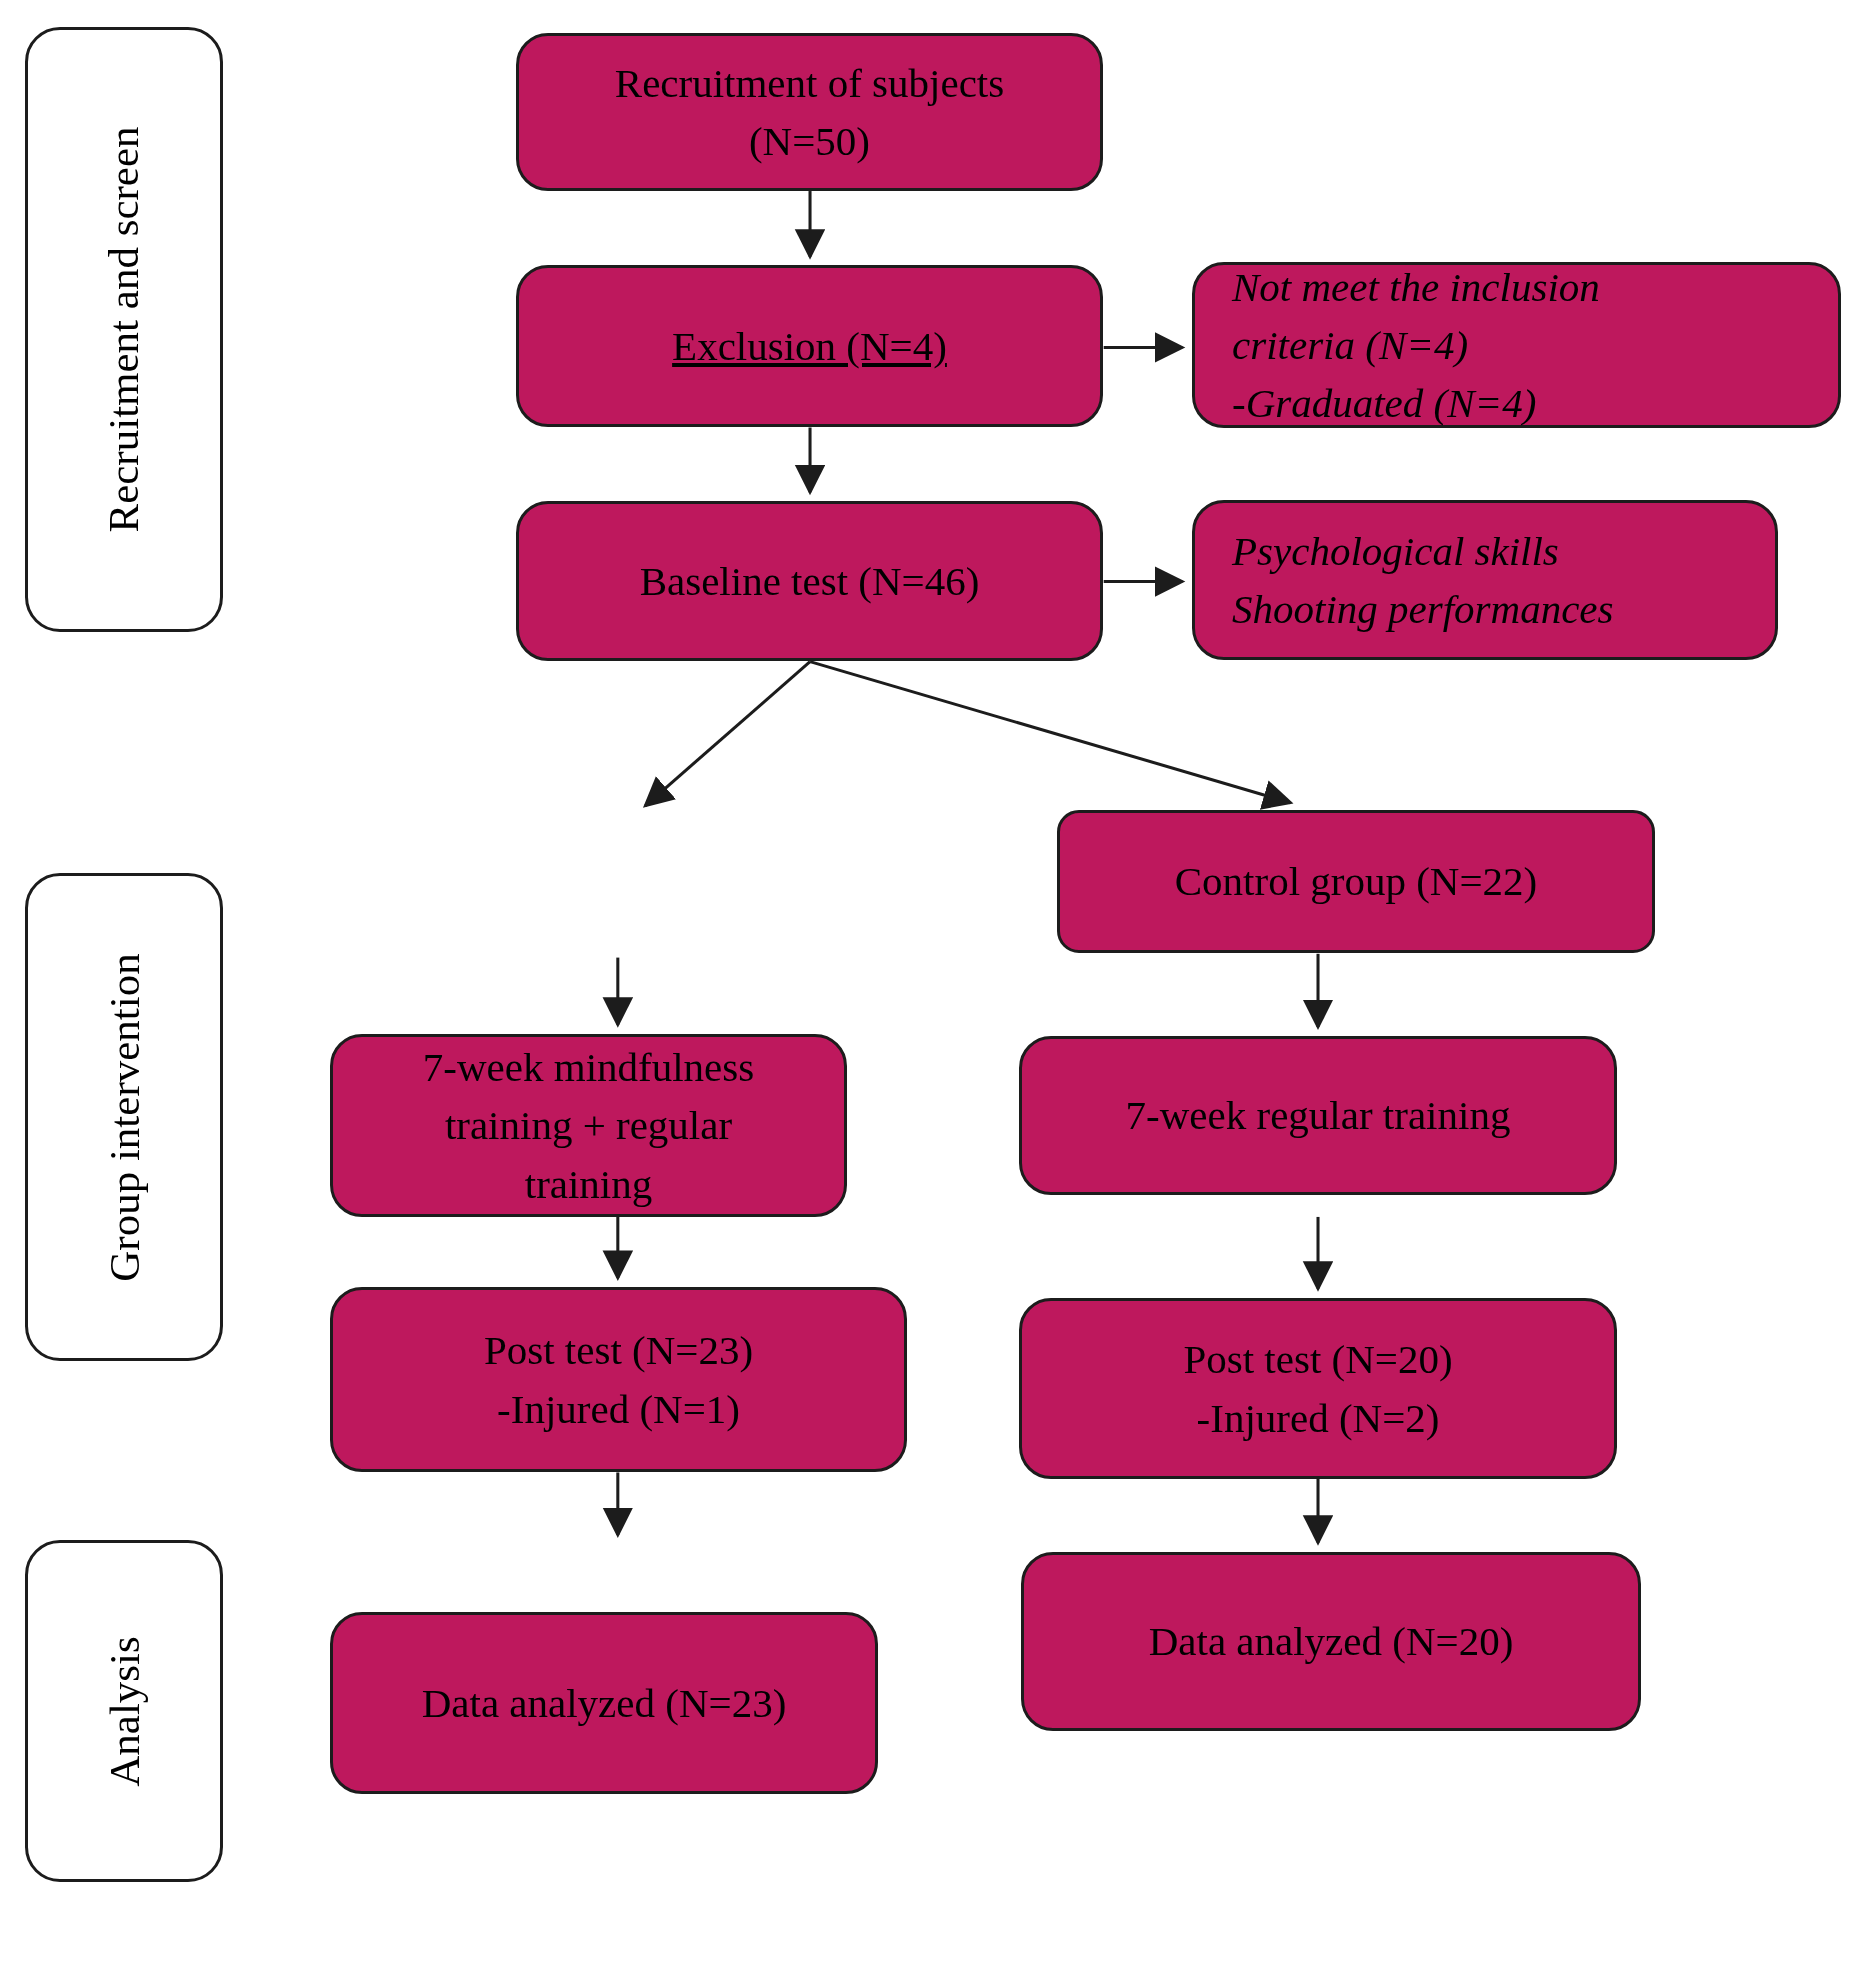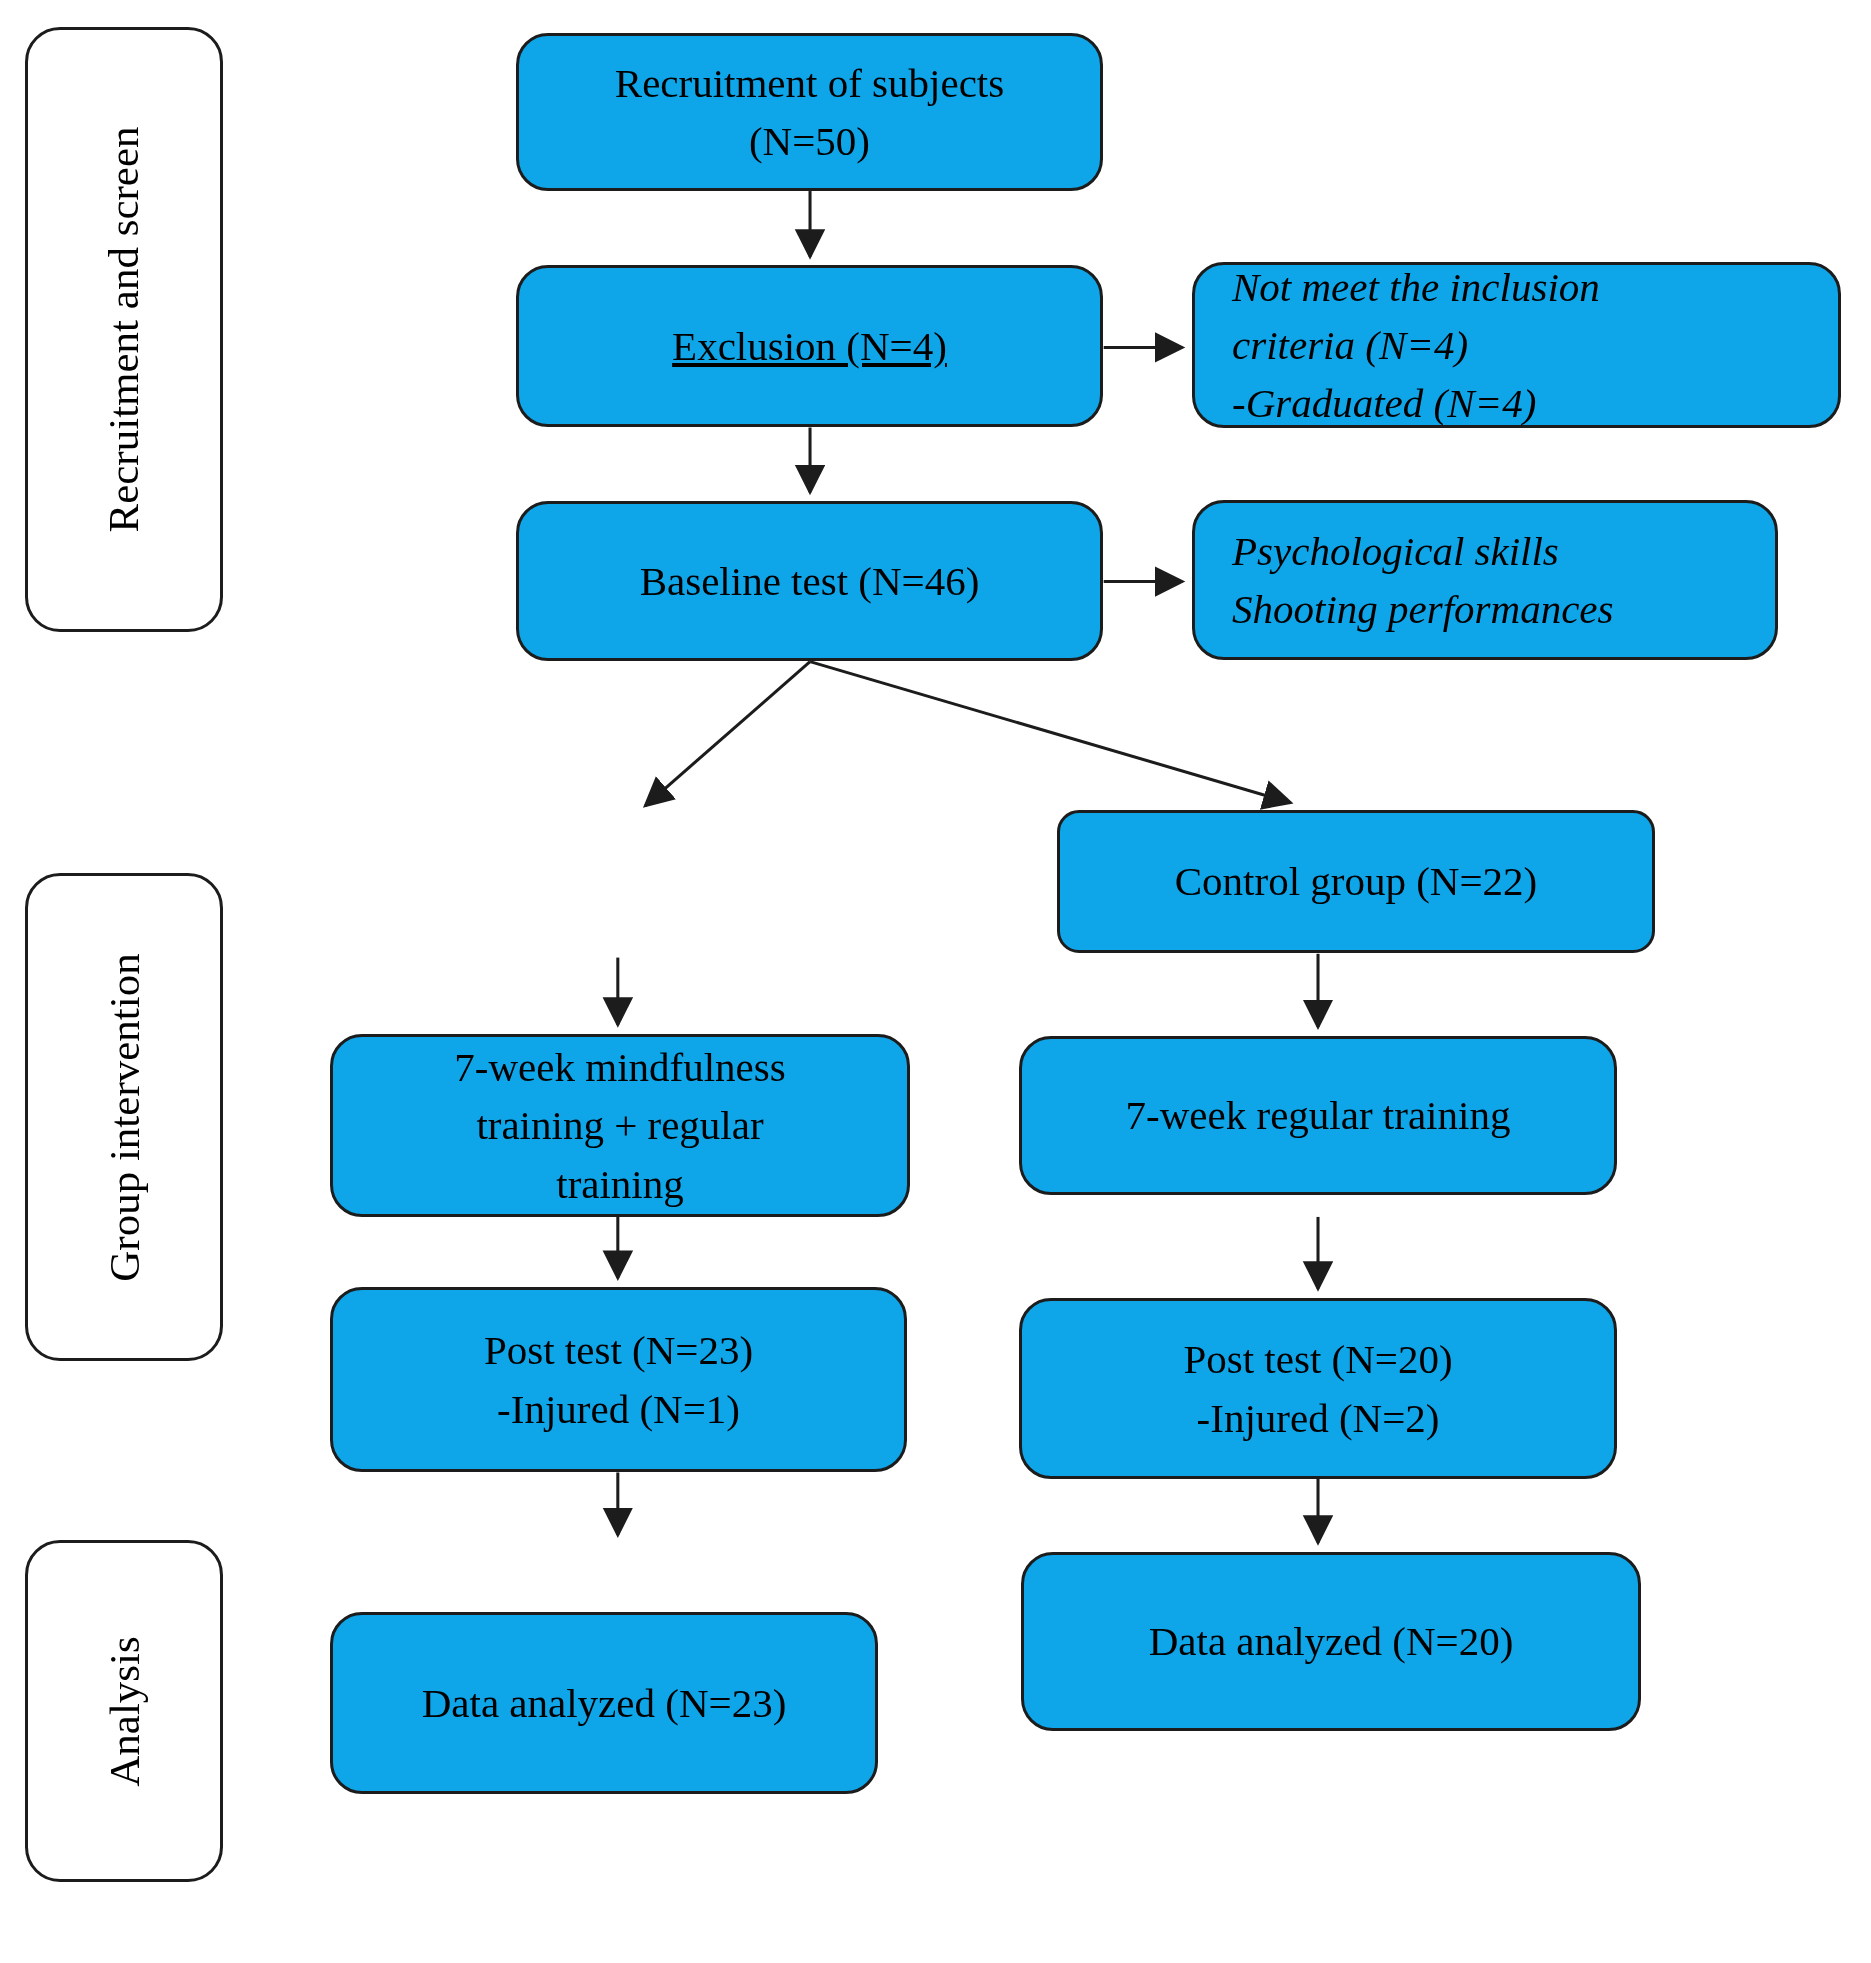--- a/index.html
+++ b/index.html
@@ -11,21 +11,21 @@
     position: relative;
     width: 1871px;
     height: 1964px;
     background: #ffffff;
     font-family: "Liberation Serif", "DejaVu Serif", serif;
     color: #000000;
   }
   .box {
     position: absolute;
     box-sizing: border-box;
-    background: #0ea5e9;
+    background: #be185d;
     border: 3.8px solid #1c1c1c;
     border-radius: 32px;
     display: flex;
     flex-direction: column;
     justify-content: center;
     align-items: center;
     text-align: center;
     font-size: 41px;
     line-height: 1.42;
     z-index: 2;
@@ -118,21 +118,21 @@
   <div class="box" style="left:516px; top:501px; width:587px; height:160px;">
     <div class="line">Baseline test (N=46)</div>
   </div>
 
   <div class="box left-align" style="left:1192px; top:500px; width:586px; height:160px;">
     <div class="line">Psychological skills</div>
     <div class="line">Shooting performances</div>
   </div>
 
 
-  <div class="box" style="left:330px; top:1034px; width:580px; height:183px;">
+  <div class="box" style="left:330px; top:1034px; width:517px; height:183px;">
     <div class="line">7-week mindfulness</div>
     <div class="line">training + regular</div>
     <div class="line">training</div>
   </div>
 
   <div class="box" style="left:330px; top:1287px; width:577px; height:185px;">
     <div class="line">Post test (N=23)</div>
     <div class="line">-Injured (N=1)</div>
   </div>
 

